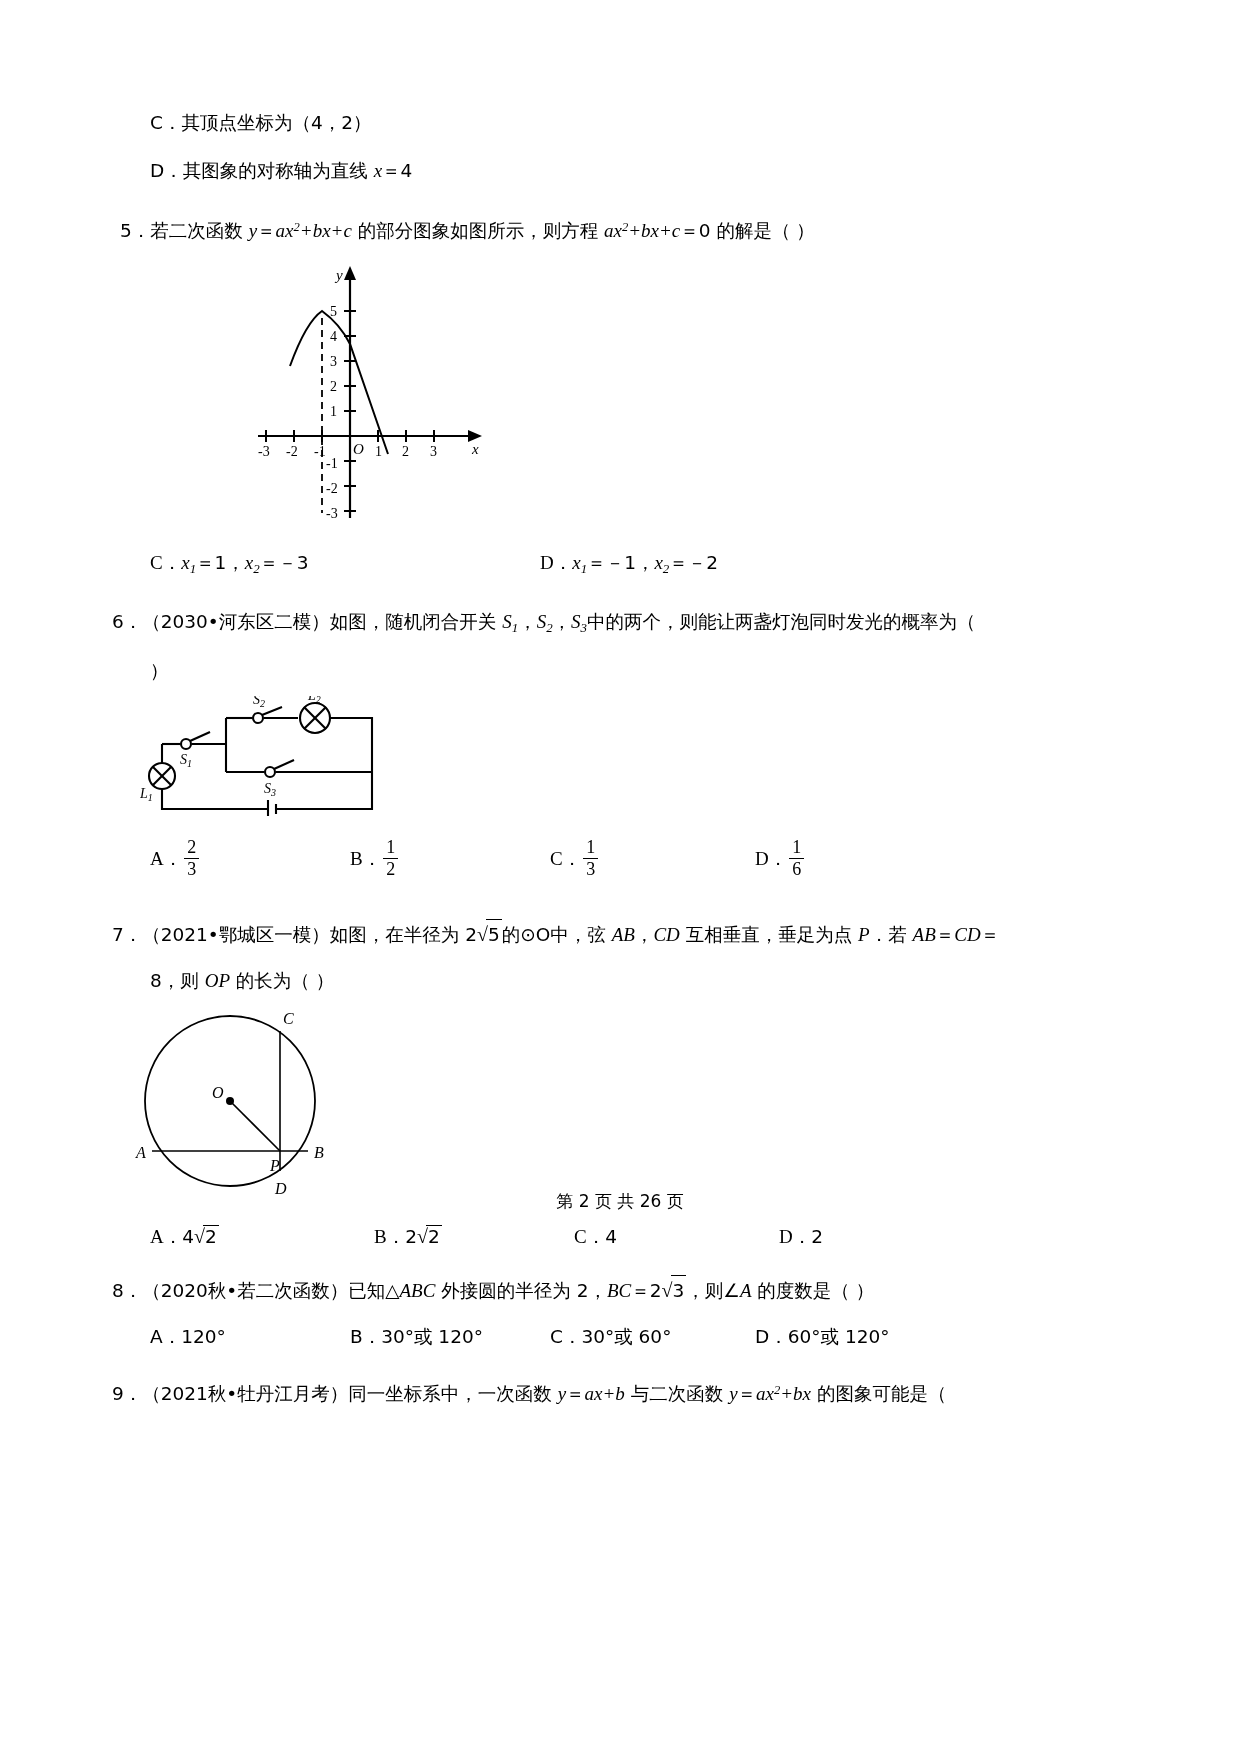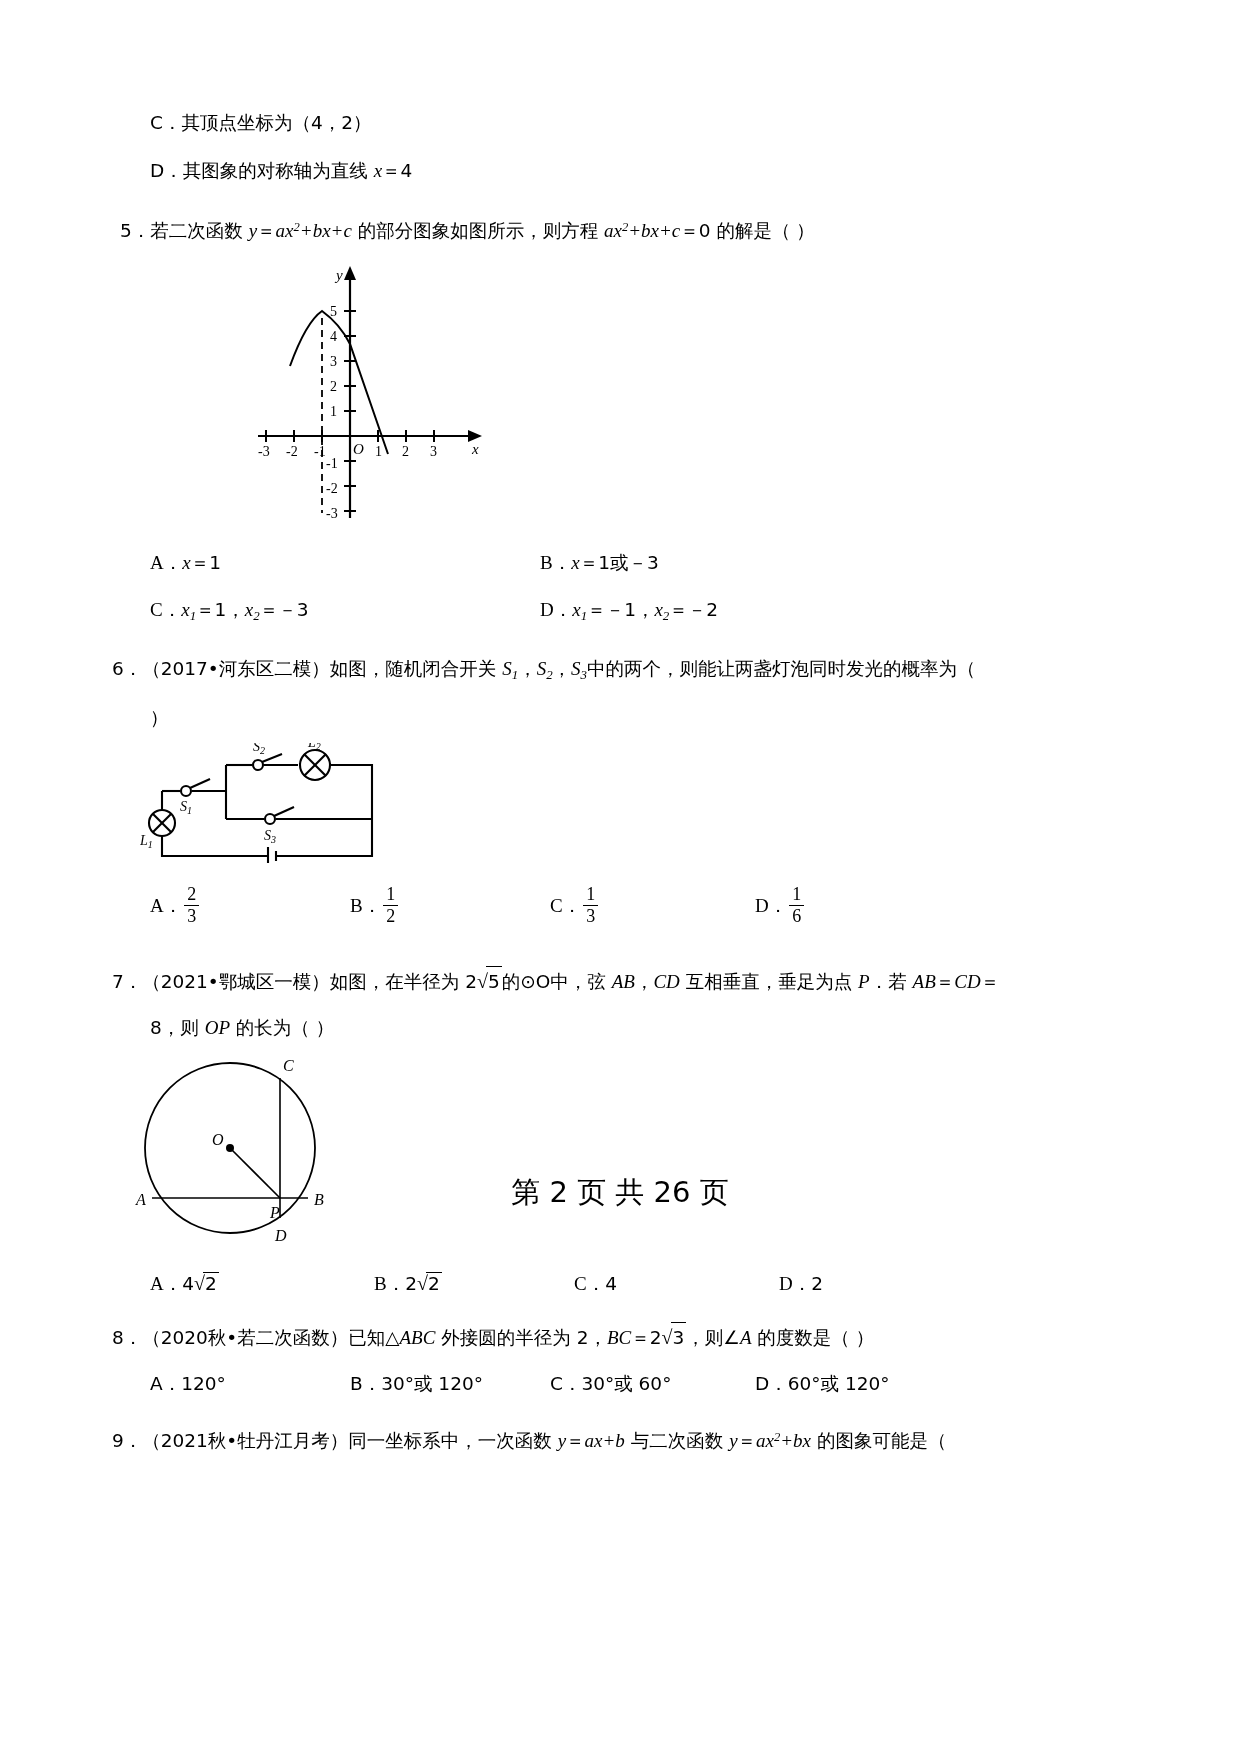--- a/index.html
+++ b/index.html
@@ -62,21 +62,21 @@
     margin-left: -2px;
     display: inline-block;
   }
 
   
   .footer {
     position: absolute;
     left: 0; right: 0;
     bottom: 105px;
     text-align: center;
-    font-size: 29px;
+    font-size: 17px;
     font-family: "DejaVu Sans", sans-serif;
   }
 
   svg { display: block; }
   .figwrap { position: relative; }
 </style>
 </head>
 <body>
 
 <div class="page">
@@ -137,40 +137,32 @@
       <text x="80" y="133" font-family="Liberation Serif, serif" font-size="14" fill="#000">2</text>
       <text x="80" y="158" font-family="Liberation Serif, serif" font-size="14" fill="#000">1</text>
       <text x="76" y="210" font-family="Liberation Serif, serif" font-size="14" fill="#000">-1</text>
       <text x="76" y="235" font-family="Liberation Serif, serif" font-size="14" fill="#000">-2</text>
       <text x="76" y="260" font-family="Liberation Serif, serif" font-size="14" fill="#000">-3</text>
 
       <path d="M 40 108 Q 56 64 72 53 Q 90 66 100 86 L 138 196" fill="none" stroke="#000" stroke-width="2"></path>
     </svg>
   </div>
 
-  <div class="choices" style="margin-top:22px;">
-    <div class="ch" style="width:390px;">
-      <span class="opt-label">A</span><span class="cn">．</span><span class="it">x</span><span class="cn">＝1</span>
-    </div>
-    <div class="ch">
-      <span class="opt-label">B</span><span class="cn">．</span><span class="it">x</span><span class="cn">＝1或－3</span>
-    </div>
-  </div>
 
   <div class="choices" style="margin-top:22px;">
     <div class="ch" style="width:390px;">
       <span class="opt-label">C</span><span class="cn">．</span><span class="it">x</span><sub>1</sub><span class="cn">＝1，</span><span class="it">x</span><sub>2</sub><span class="cn">＝－3</span>
     </div>
     <div class="ch">
       <span class="opt-label">D</span><span class="cn">．</span><span class="it">x</span><sub>1</sub><span class="cn">＝－1，</span><span class="it">x</span><sub>2</sub><span class="cn">＝－2</span>
     </div>
   </div>
 
   <div class="qline" style="margin-top:30px; margin-left:-8px;">
-    <span class="cn">6．</span><span class="cn">（2017•河东区二模）</span><span class="cn">如图，随机闭合开关 </span><span class="it">S</span><sub>1</sub><span class="cn">，</span><span class="it">S</span><sub>2</sub><span class="cn">，</span><span class="it">S</span><sub>3</sub><span class="cn">中的两个，则能让两盏灯泡同时发光的概率为（</span>
+    <span class="cn">6．</span><span class="cn">（2030•河东区二模）</span><span class="cn">如图，随机闭合开关 </span><span class="it">S</span><sub>1</sub><span class="cn">，</span><span class="it">S</span><sub>2</sub><span class="cn">，</span><span class="it">S</span><sub>3</sub><span class="cn">中的两个，则能让两盏灯泡同时发光的概率为（</span>
   </div>
   <div class="qline indent1" style="margin-top:14px;">
     <span class="cn">）</span>
   </div>
 
   <div class="figwrap" style="margin-top:10px; margin-left:20px;">
     <svg width="280" height="120" viewBox="0 0 280 120">
       <g stroke="#000" stroke-width="2.1" fill="none">
 
         <path d="M 22 48 L 22 68"></path>

